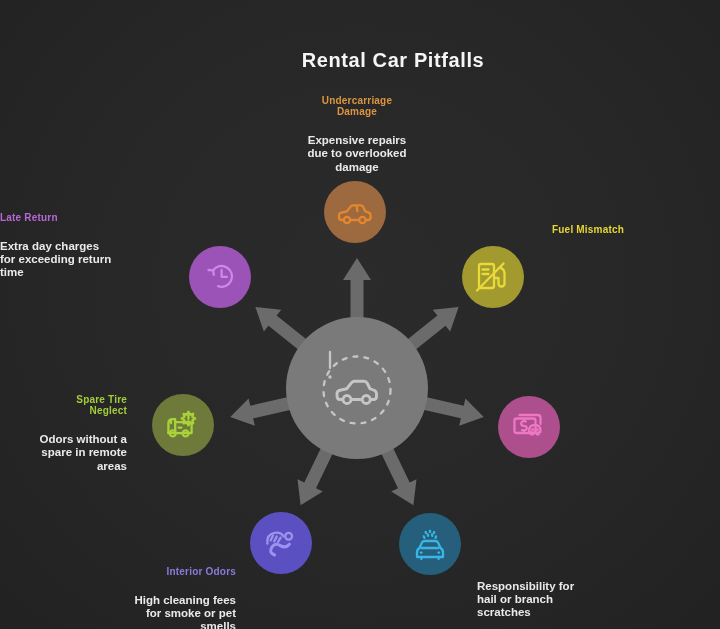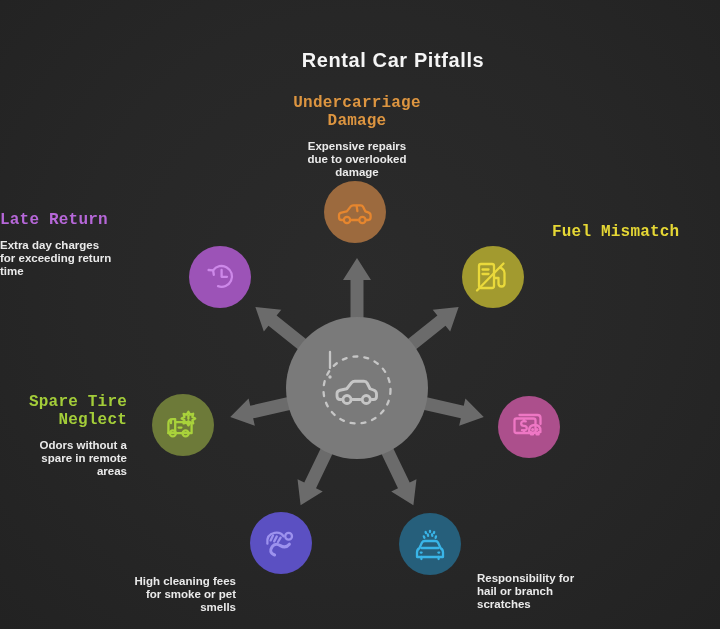--- a/index.html
+++ b/index.html
@@ -7,22 +7,22 @@
     position:relative;width:720px;height:629px;overflow:hidden;
     background:radial-gradient(ellipse at 50% 45%, #2b2b2b 0%, #272727 55%, #222222 100%);
     font-family:"Liberation Sans","DejaVu Sans",sans-serif;
   }
   .title{
     position:absolute;left:0;top:49px;width:720px;text-align:center;
     font-size:20px;font-weight:700;letter-spacing:.6px;margin-left:33px;
   }
   svg.diagram{position:absolute;left:0;top:0;}
   .tb{position:absolute;font-weight:700;}
-  .tb .hd{display:block;font-size:16px;line-height:1.12;white-space:pre-line;letter-spacing:.2px;font-family:Liberation Mono, monospace;}
-  .tb .bd{display:block;font-size:11.5px;line-height:1.14;white-space:pre-line;color:#eaeaea;margin-top:9px;}
+  .tb .hd{display:block;font-size:10px;line-height:1.12;white-space:pre-line;letter-spacing:.2px;}
+  .tb .bd{display:block;font-size:11.5px;line-height:1.14;white-space:pre-line;color:#eaeaea;margin-top:17px;}
   .tb-undercarriage{left:272px;top:95px;width:170px;text-align:center;}
   .tb-fuel{left:552px;top:224px;width:130px;text-align:left;}
   .tb-policy{left:588px;top:398px;width:125px;text-align:left;}
   .tb-hail{left:477px;top:563px;width:145px;text-align:left;}
   .tb-odors{left:96px;top:566px;width:140px;text-align:right;}
   .tb-spare{left:7px;top:394px;width:120px;text-align:right;}
   .tb-late{left:0;top:212px;width:145px;text-align:left;}
   .icon-stroke{fill:none;stroke-width:2.3;stroke-linecap:round;stroke-linejoin:round;}
 </style>
 </head>
@@ -153,20 +153,21 @@
   </div>
 
 
   <div class="tb tb-hail">
     <span class="bd">Responsibility for
 hail or branch
 scratches</span>
   </div>
 
   <div class="tb tb-odors">
+    <span class="hd" style="color: rgb(138, 123, 219);">Interior Odors</span>
     <span class="bd">High cleaning fees
 for smoke or pet
 smells</span>
   </div>
 
   <div class="tb tb-spare">
     <span class="hd" style="color: rgb(163, 205, 57);">Spare Tire
 Neglect</span>
     <span class="bd">Odors without a
 spare in remote

